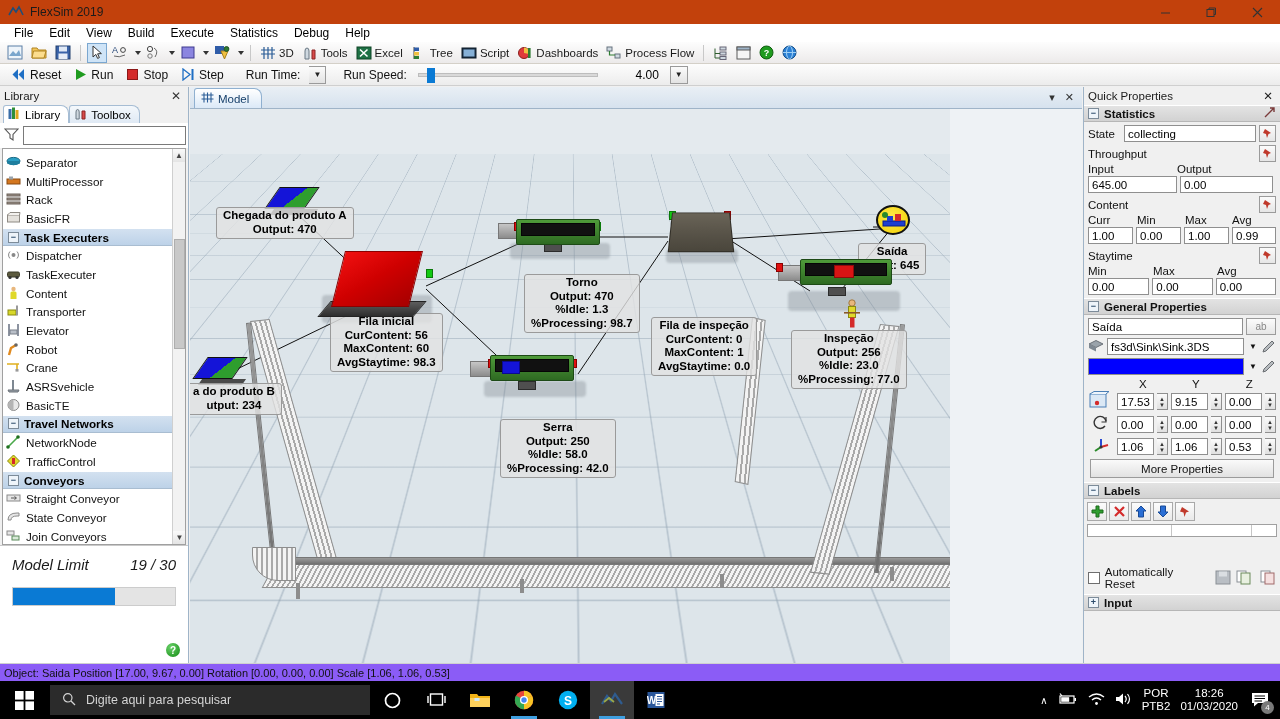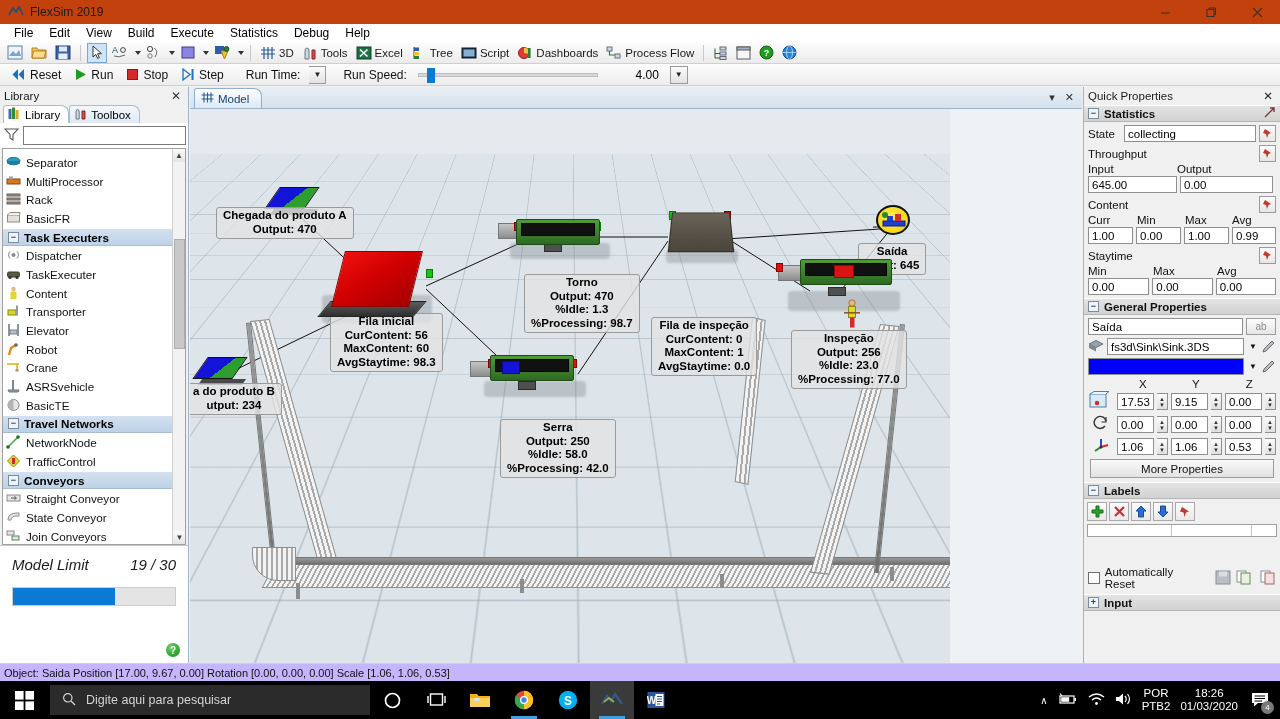--- a/index.html
+++ b/index.html
@@ -349,21 +349,21 @@
   }
   .lbl-grid div { border-right: 1px solid #c5c5c5; }
   .auto-reset {
     display: flex; align-items: center; gap: 5px; padding: 4px 4px; font-size: 11.5px; margin-top: 25px;
   }
   .chk { width: 12px; height: 12px; border: 1px solid #6e6e6e; background: #fff; }
 
   
   .statusbar {
     position: absolute; left: 0; top: 663px; width: 1280px; height: 18px;
-    background: #c4b5fd; border-top: 1px solid #d0d0d0;
+    background: #8b5cf6; border-top: 1px solid #d0d0d0;
     display: flex; align-items: center; padding-left: 4px;
     font-size: 11px; color: #111;
   }
 
   
   .taskbar {
     position: absolute; left: 0; top: 681px; width: 1280px; height: 38px;
     background: #000000; display: flex; align-items: center;
   }
   .start-btn { width: 48px; height: 38px; display: flex; align-items: center; justify-content: center; }

